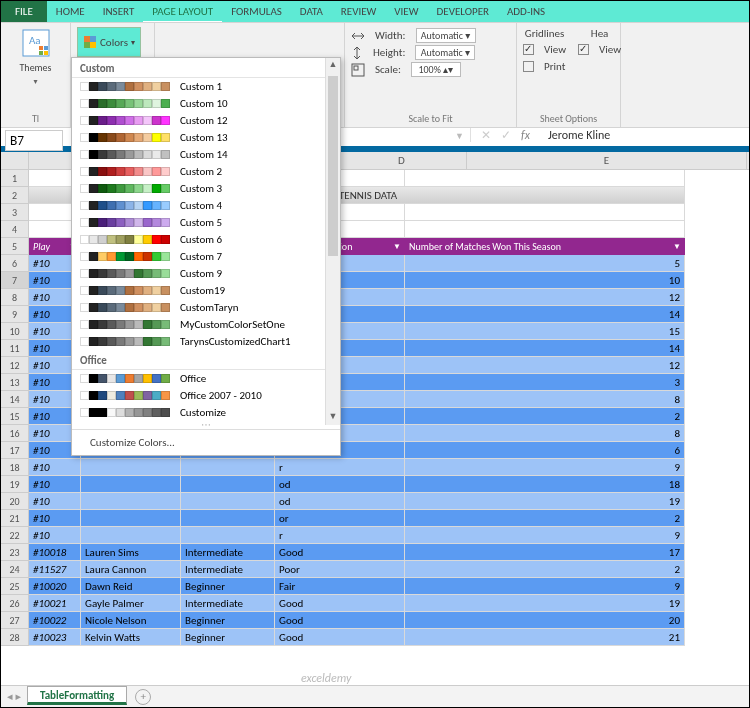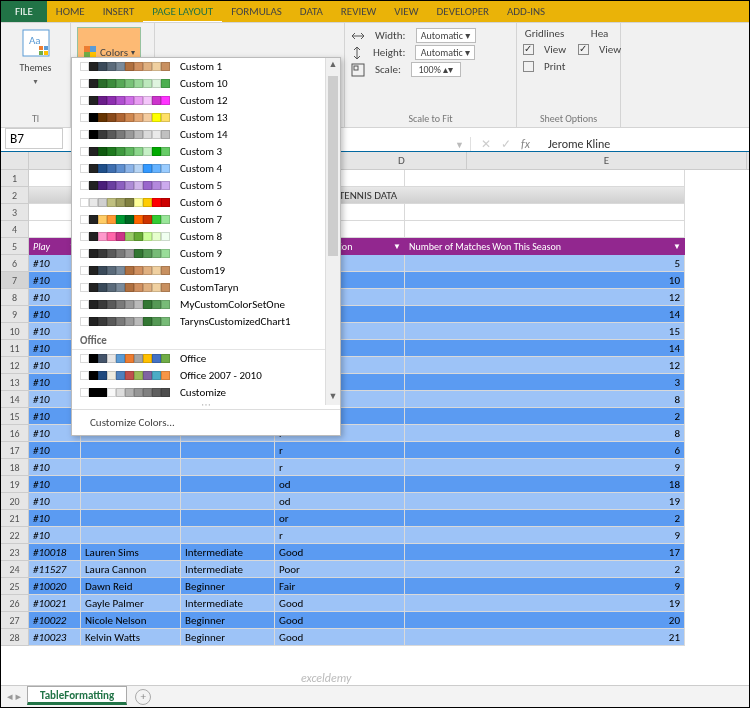--- a/index.html
+++ b/index.html
@@ -1,40 +1,40 @@
 <!DOCTYPE html>
 <html><head>
 <meta charset="utf-8">
 <style>
 * { margin:0; padding:0; box-sizing:border-box; font-family:"Segoe UI",Calibri,Arial,sans-serif; }
 body { width:750px; height:708px; background:#fff; overflow:hidden; position:relative; border:1px solid #000; }
 
 
-.titlebar { background:#eab308; height:22px; display:flex; }
+.titlebar { background:#5eead4; height:22px; display:flex; }
 .file-tab { background:#217346; color:#fff; font-size:11px; padding:4px 14px; font-weight:400; }
 .ribbon-tabs { display:flex; font-size:11px; color:#444; }
 .ribbon-tab { padding:4px 9px; cursor:pointer; }
 .ribbon-tab.active { color:#217346; border-bottom:1px solid #fff; }
 .ribbon-tabs-line { border-bottom:1px solid #d4d4d4; }
 
 
 .ribbon { background:#f1f1f1; border-bottom:1px solid #d4d4d4; height:105px; display:flex; font-size:11px; color:#444; }
 .rgroup { border-right:1px solid #d4d4d4; padding:4px 6px 2px; display:flex; flex-direction:column; justify-content:space-between; text-align:center; }
 .rgroup-title { font-size:10px; color:#777; margin-top:2px; }
 .rg-top { display:flex; gap:6px; align-items:flex-start; }
 .rbtn { display:flex; flex-direction:column; align-items:center; gap:2px; cursor:pointer; font-size:10px; }
 .ricon { width:32px; height:32px; display:flex; align-items:center; justify-content:center; }
-.colors-btn { display:flex; align-items:center; gap:3px; background:#fdba74; border:1px solid #96c29f; padding:17px 5px; font-size:11px; cursor:pointer; }
+.colors-btn { display:flex; align-items:center; gap:3px; background:#5eead4; border:1px solid #96c29f; padding:7px 5px; font-size:11px; cursor:pointer; }
 .mini-row { display:flex; align-items:center; gap:10px; font-size:11px; margin:1px 0; }
 .mini-sel { border:1px solid #bbb; background:#fff; padding:0 3px; font-size:10px; min-width:60px; display:inline-block; }
 .chk { width:11px; height:11px; border:1px solid #888; display:inline-block; position:relative; }
 .chk.on::after { content:"✓"; position:absolute; font-size:10px; top:-3px; left:0; color:#333; }
 
 
-.fbar { height:24px; border-bottom:1px solid #0369a1; display:flex; align-items:flex-end; font-size:12px; }
+.fbar { height:24px; border-bottom:6px solid #0369a1; display:flex; align-items:flex-start; font-size:12px; }
 .namebox { width:58px; border:1px solid #ccc; margin:2px 0 2px 4px; padding:1px 4px; background:#fff; }
 .fchunk { display:flex; align-items:center; gap:10px; color:#999; padding:0 10px; border-left:1px solid #e0e0e0; height:100%; }
 
 
 .colhdrs { display:flex; background:#e6e6e6; border-bottom:1px solid #ccc; font-size:11px; height:18px; }
 .rowhdr-spacer { width:28px; border-right:1px solid #ccc; background:#e6e6e6; }
 .colhdr { border-right:1px solid #ccc; text-align:center; line-height:18px; color:#555; }
 .cD { width:130px; } .cE { width:280px; }
 
 
@@ -465,20 +465,21 @@
       <div class="rowhdr">28</div>
       <div class="cell cA band-even">#10023</div>
       <div class="cell cB band-even">Kelvin Watts</div>
       <div class="cell cC band-even">Beginner</div>
       <div class="cell cDd band-even">Good</div>
       <div class="cell cEd band-even">21</div>
     </div>
   </div>
 
 <div class="color-dd">
+  <div class="dd-section">Custom</div>
   <div id="dd-custom">
       <div class="dd-item">
         <div class="swatches">
           <div class="sw" style="background:#fff"></div>
           <div class="sw" style="background:#222"></div>
           <div class="sw" style="background:#3a4a5a"></div>
           <div class="sw" style="background:#5b6b7b"></div>
           <div class="sw" style="background:#7b8b9b"></div>
           <div class="sw" style="background:#b07040"></div>
           <div class="sw" style="background:#d09060"></div>
@@ -545,20 +546,35 @@
           <div class="sw" style="background:#dadada"></div>
           <div class="sw" style="background:#eaeaea"></div>
           <div class="sw" style="background:#c0c0c0"></div>
         </div>
         <span>Custom 14</span>
       </div>
       <div class="dd-item">
         <div class="swatches">
           <div class="sw" style="background:#fff"></div>
           <div class="sw" style="background:#222"></div>
+          <div class="sw" style="background:#8a0f0f"></div>
+          <div class="sw" style="background:#b01f1f"></div>
+          <div class="sw" style="background:#d03f3f"></div>
+          <div class="sw" style="background:#e86060"></div>
+          <div class="sw" style="background:#f28c8c"></div>
+          <div class="sw" style="background:#fac6c6"></div>
+          <div class="sw" style="background:#ff9999"></div>
+          <div class="sw" style="background:#ffcccc"></div>
+        </div>
+        <span>Custom 2</span>
+      </div>
+      <div class="dd-item">
+        <div class="swatches">
+          <div class="sw" style="background:#fff"></div>
+          <div class="sw" style="background:#222"></div>
           <div class="sw" style="background:#0f5a0f"></div>
           <div class="sw" style="background:#1f7a1f"></div>
           <div class="sw" style="background:#3f9a3f"></div>
           <div class="sw" style="background:#60b860"></div>
           <div class="sw" style="background:#8cd68c"></div>
           <div class="sw" style="background:#c6f0c6"></div>
           <div class="sw" style="background:#00aa00"></div>
           <div class="sw" style="background:#66cc66"></div>
         </div>
         <span>Custom 3</span>
@@ -620,35 +636,20 @@
           <div class="sw" style="background:#cc3300"></div>
           <div class="sw" style="background:#33cc33"></div>
           <div class="sw" style="background:#99e699"></div>
         </div>
         <span>Custom 7</span>
       </div>
       <div class="dd-item">
         <div class="swatches">
           <div class="sw" style="background:#fff"></div>
           <div class="sw" style="background:#222"></div>
-          <div class="sw" style="background:#ff99cc"></div>
-          <div class="sw" style="background:#ff66aa"></div>
-          <div class="sw" style="background:#cc3388"></div>
-          <div class="sw" style="background:#99cc66"></div>
-          <div class="sw" style="background:#66aa33"></div>
-          <div class="sw" style="background:#ccff99"></div>
-          <div class="sw" style="background:#e6ffcc"></div>
-          <div class="sw" style="background:#f0fff0"></div>
-        </div>
-        <span>Custom 8</span>
-      </div>
-      <div class="dd-item">
-        <div class="swatches">
-          <div class="sw" style="background:#fff"></div>
-          <div class="sw" style="background:#222"></div>
           <div class="sw" style="background:#3a3a3a"></div>
           <div class="sw" style="background:#5a5a5a"></div>
           <div class="sw" style="background:#7a7a7a"></div>
           <div class="sw" style="background:#9a9a9a"></div>
           <div class="sw" style="background:#337733"></div>
           <div class="sw" style="background:#559955"></div>
           <div class="sw" style="background:#77bb77"></div>
           <div class="sw" style="background:#99dd99"></div>
         </div>
         <span>Custom 9</span>

